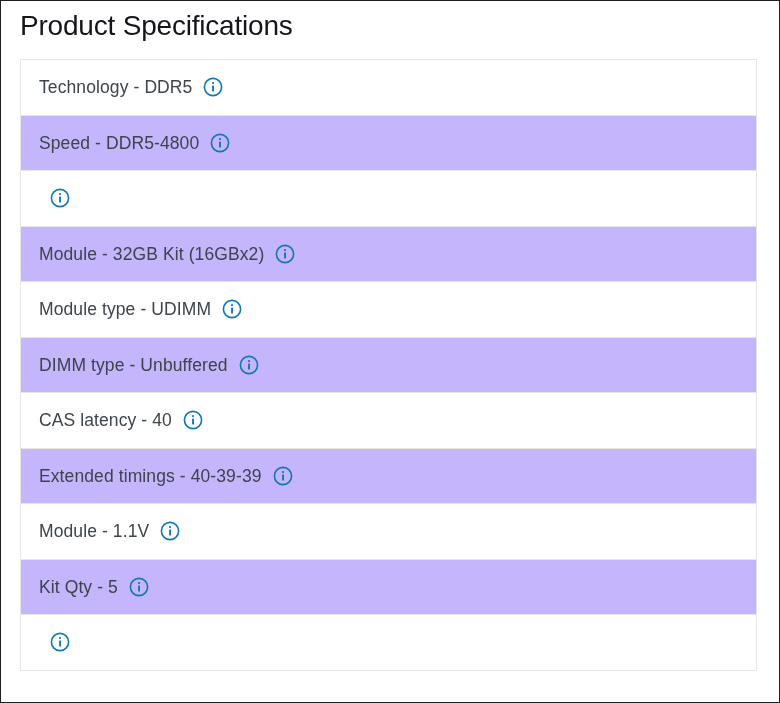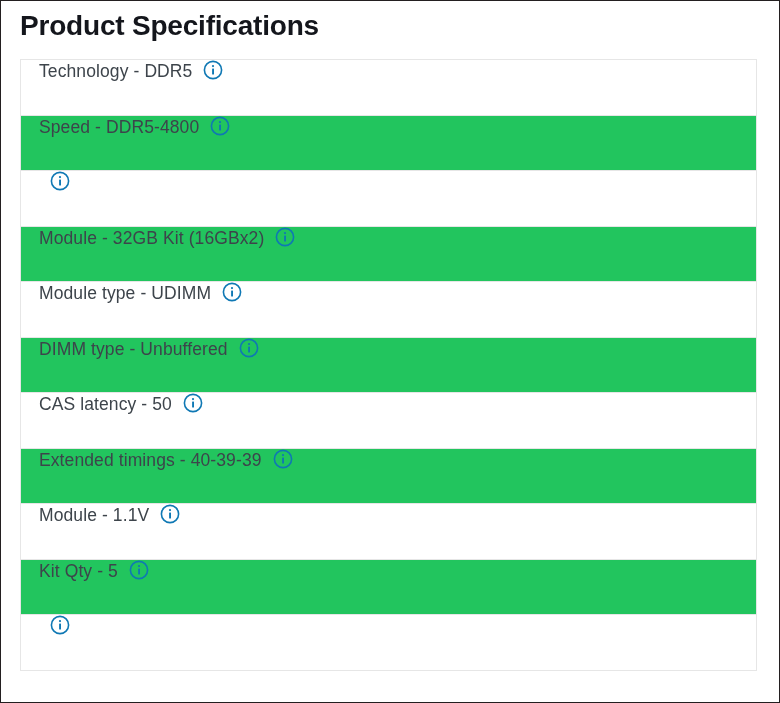--- a/index.html
+++ b/index.html
@@ -36,47 +36,48 @@
     right: 8px;
     bottom: 5px;
     background: #ffffff;
   }
 
   .page-title {
     margin: 0;
     padding: 6px 0 0 11px;
     font-size: 28px;
     line-height: 38px;
-    font-weight: 700;
+    font-weight: 400;
     letter-spacing: -0.2px;
     color: #14161c;
     white-space: nowrap;
   }
 
   .spec-table {
     position: absolute;
     left: 11px;
     top: 58px;
     width: 737px;
     border: 1px solid #e6e6e6;
     border-bottom: none;
     background: #ffffff;
   }
 
   .spec-row {
     position: relative;
     height: 55.5px;
     display: flex;
+    align-items: center;
     padding-left: 18px;
     border-bottom: 1px solid #e6e6e6;
     background: #ffffff;
   }
 
   .spec-row.striped {
-    background: #22c55e;
+    background: #c4b5fd;
   }
 
   .spec-label {
     font-size: 17.5px;
     line-height: 22px;
     color: #3d444b;
     letter-spacing: 0.1px;
     white-space: nowrap;
   }
 
@@ -160,21 +161,21 @@
           <span class="spec-label">DIMM type - Unbuffered</span>
           <span class="info-icon">
             <svg viewBox="0 0 20 20" xmlns="http://www.w3.org/2000/svg" aria-hidden="true">
               <circle cx="10" cy="10" r="8.6" fill="none" stroke="#0f78b4" stroke-width="1.6"></circle>
               <circle cx="10" cy="6.1" r="1.1" fill="#0f78b4"></circle>
               <rect x="9.1" y="8.4" width="1.9" height="6.1" rx="0.5" fill="#0f78b4"></rect>
             </svg>
           </span>
         </div>
         <div class="spec-row">
-          <span class="spec-label">CAS latency - 50</span>
+          <span class="spec-label">CAS latency - 40</span>
           <span class="info-icon">
             <svg viewBox="0 0 20 20" xmlns="http://www.w3.org/2000/svg" aria-hidden="true">
               <circle cx="10" cy="10" r="8.6" fill="none" stroke="#0f78b4" stroke-width="1.6"></circle>
               <circle cx="10" cy="6.1" r="1.1" fill="#0f78b4"></circle>
               <rect x="9.1" y="8.4" width="1.9" height="6.1" rx="0.5" fill="#0f78b4"></rect>
             </svg>
           </span>
         </div>
         <div class="spec-row striped">
           <span class="spec-label">Extended timings - 40-39-39</span>

